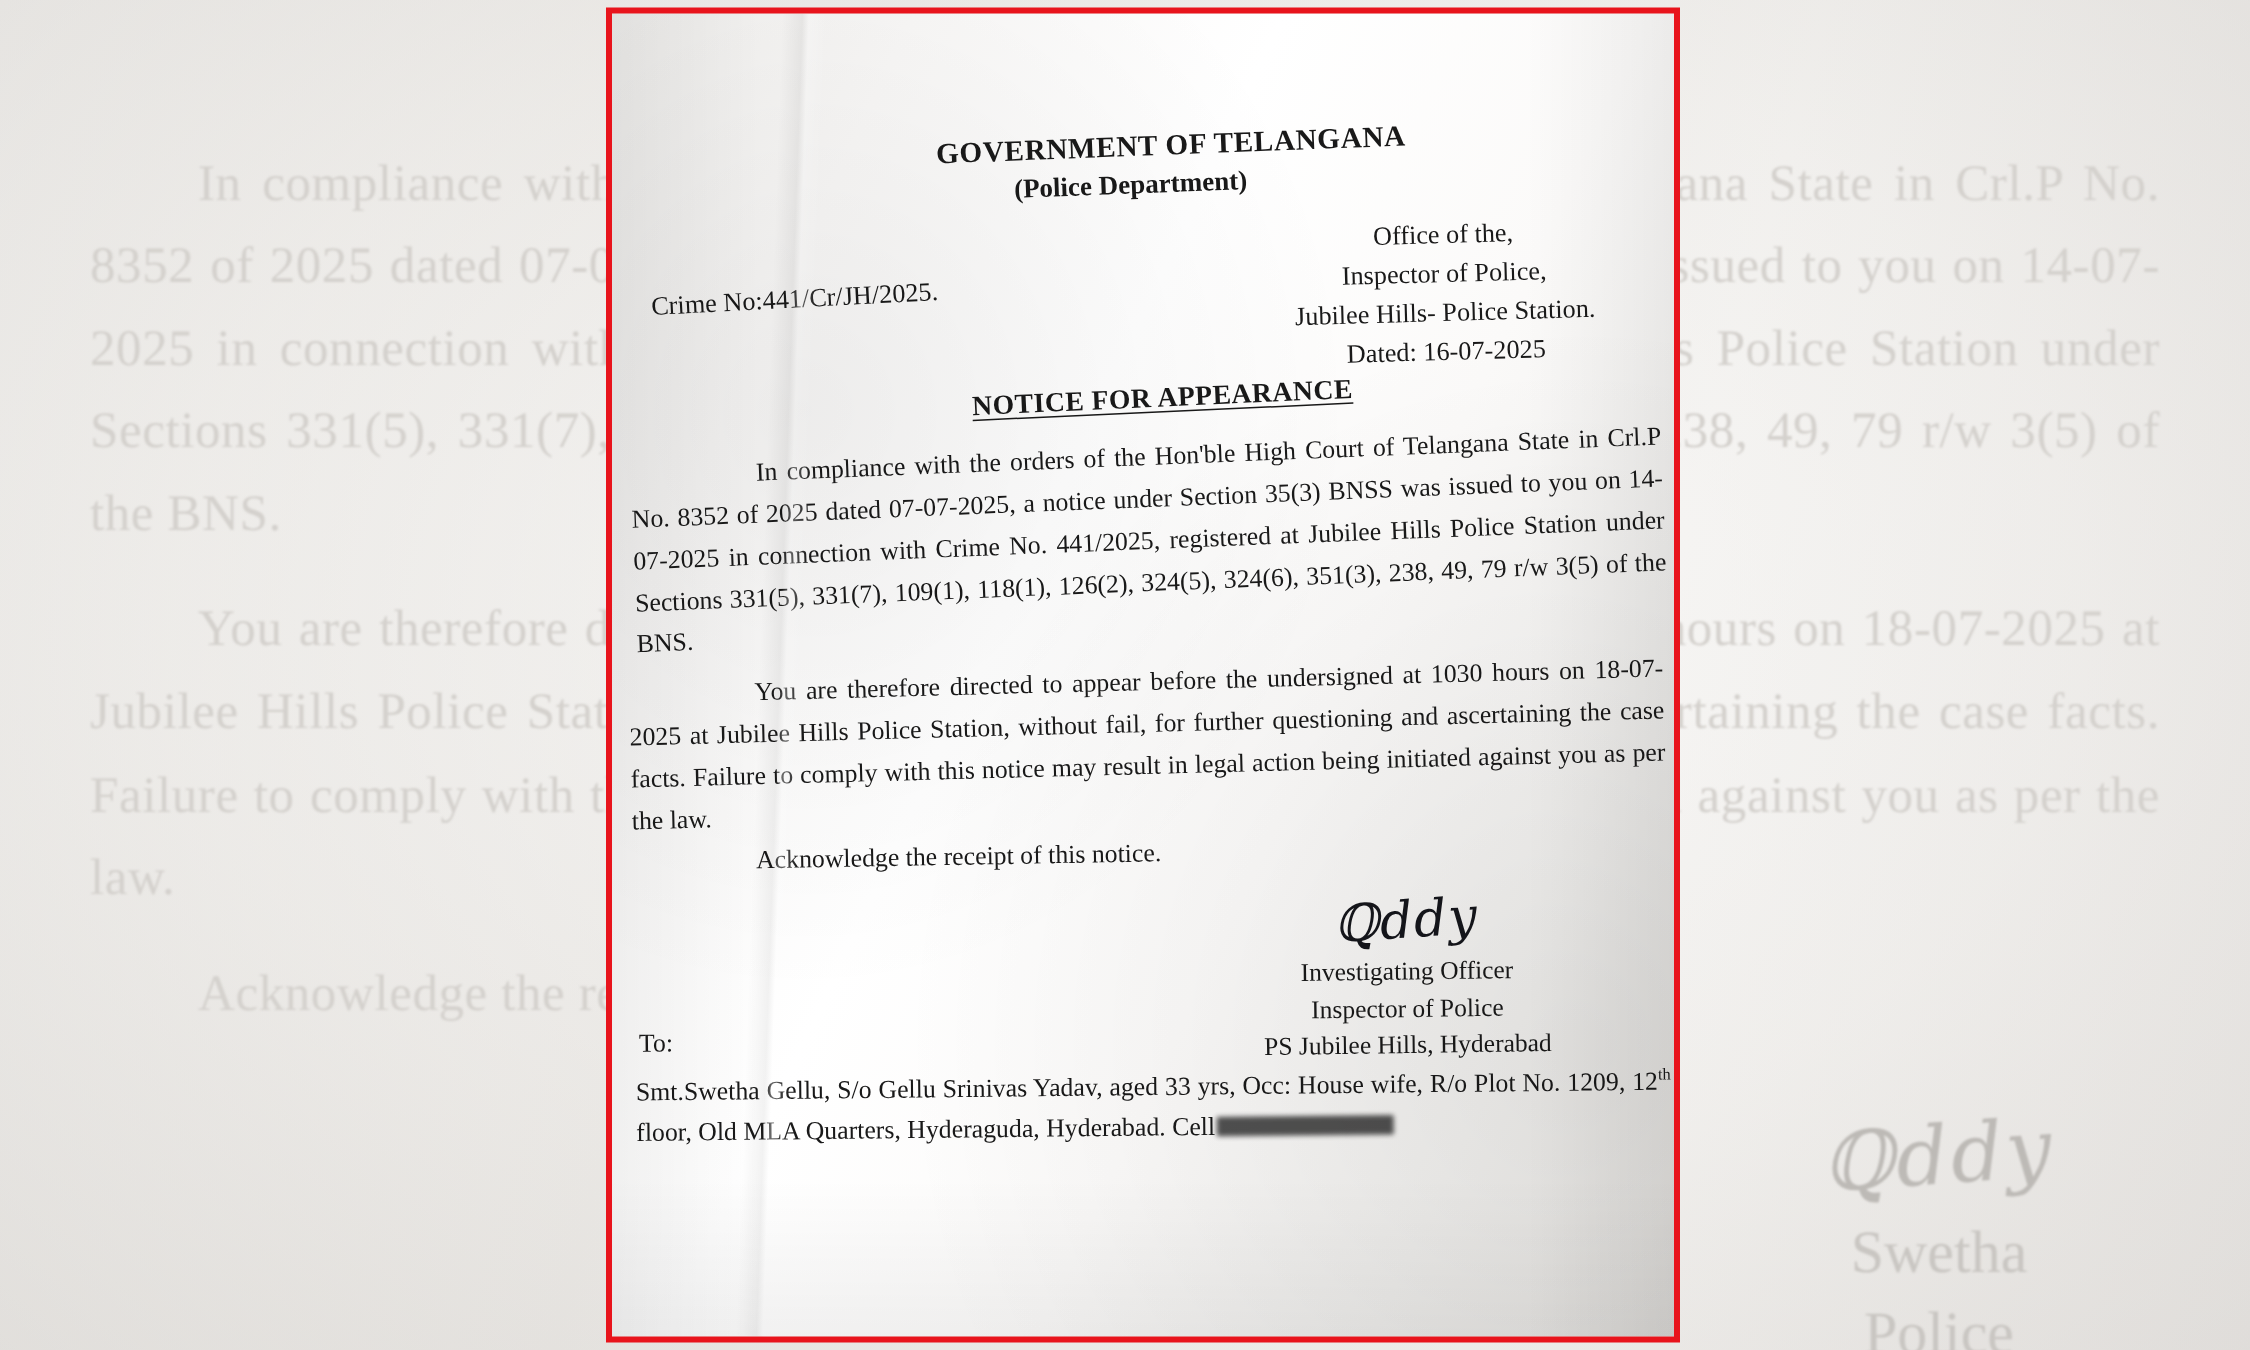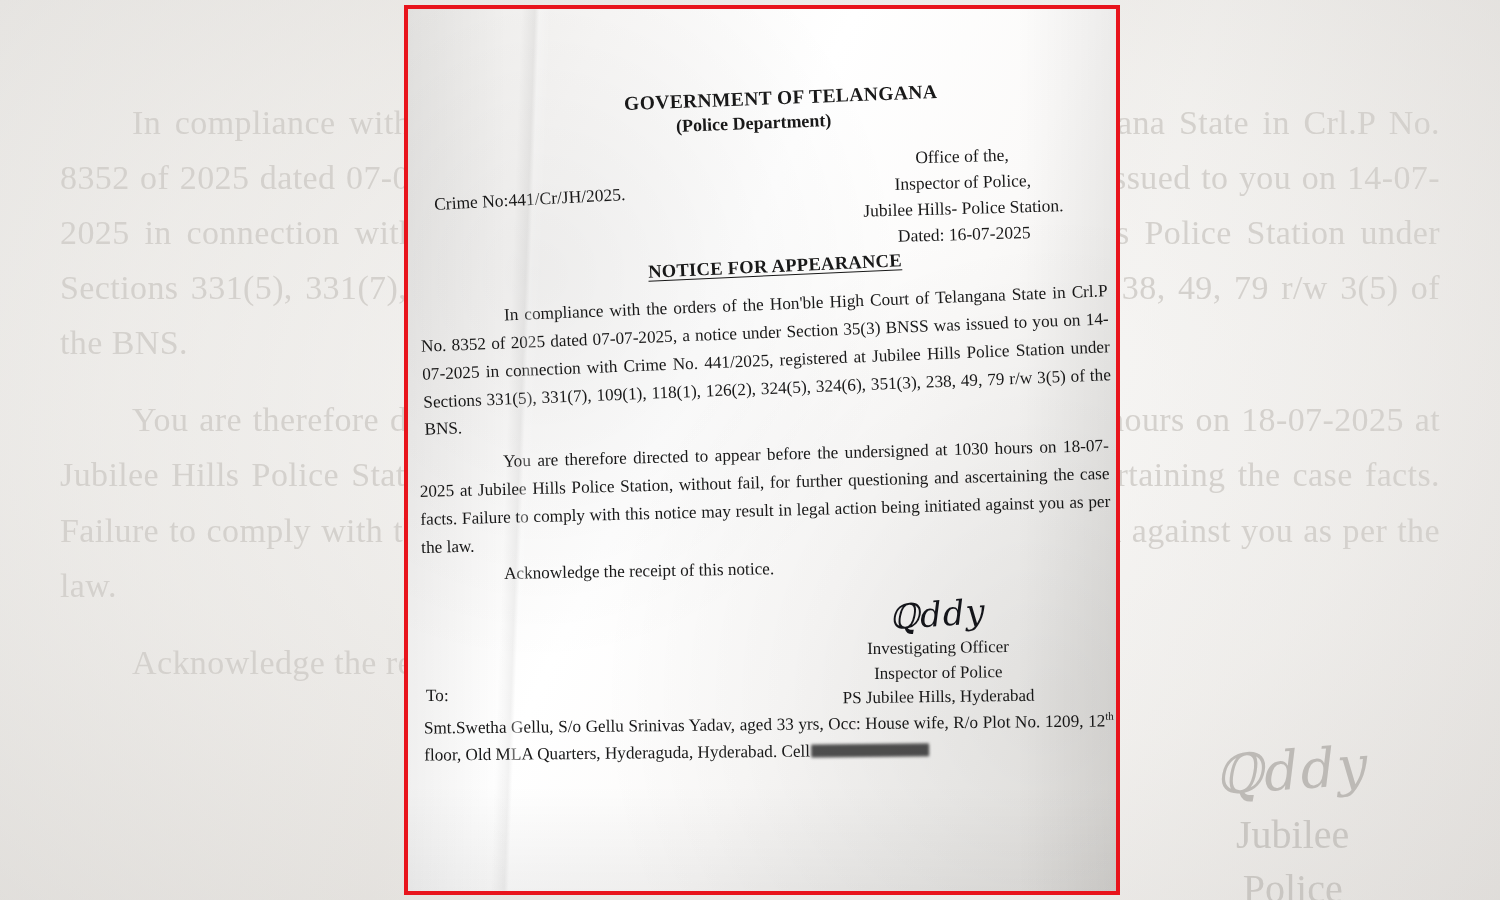--- a/index.html
+++ b/index.html
@@ -263,21 +263,21 @@
   <div class="bg-vignette"></div>
 
   <div class="bg-text">
     <p><span class="bg-indent"></span><span>In compliance with the orders of the Hon'ble High Court of Telangana State in Crl.P No. 8352 of 2025 dated 07-07-2025, a notice under Section 35(3) BNSS was issued to you on 14-07-2025 in connection with Crime No. 441/2025, registered at Jubilee Hills Police Station under Sections 331(5), 331(7), 109(1), 118(1), 126(2), 324(5), 324(6), 351(3), 238, 49, 79 r/w 3(5) of the BNS.</span></p>
     <p><span class="bg-indent"></span><span>You are therefore directed to appear before the undersigned at 1030 hours on 18-07-2025 at Jubilee Hills Police Station, without fail, for further questioning and ascertaining the case facts. Failure to comply with this notice may result in legal action being initiated against you as per the law.</span></p>
     <p><span class="bg-indent"></span><span>Acknowledge the receipt of this notice.</span></p>
   </div>
 
   <div class="bg-sign">
     <span class="scrawl">ℚddy</span>
-    <div>Jubilee</div>
+    <div>Swetha</div>
     <div>Police</div>
   </div>
 
   <div id="notice" style="border-color: rgb(232, 20, 28);">
     <div class="doc-body">
 
       <div class="hdr-title">GOVERNMENT OF TELANGANA</div>
       <div class="hdr-sub">(Police Department)</div>
 
       <div class="office-block">

